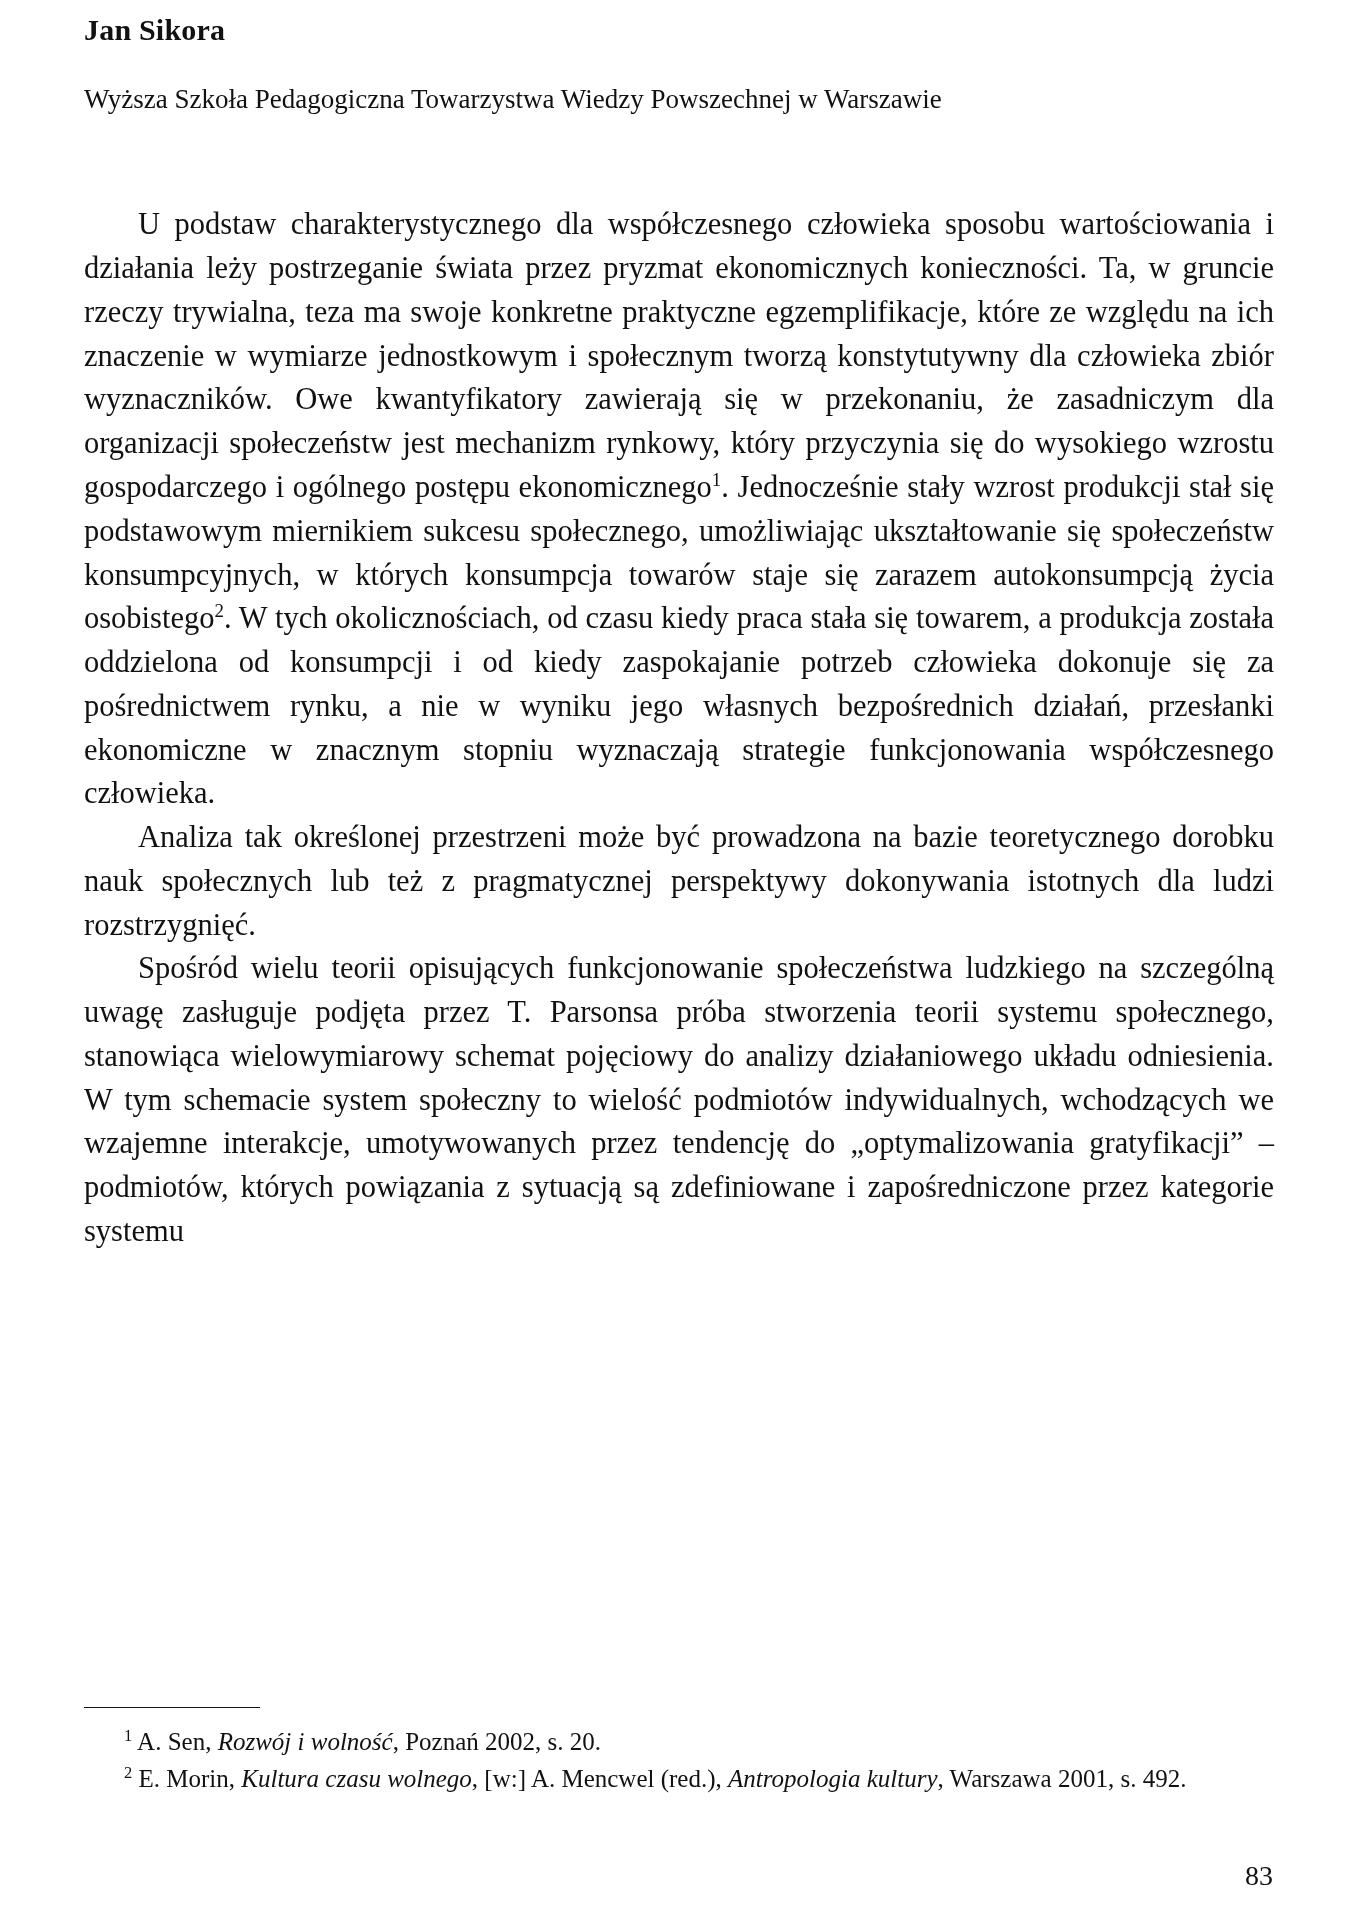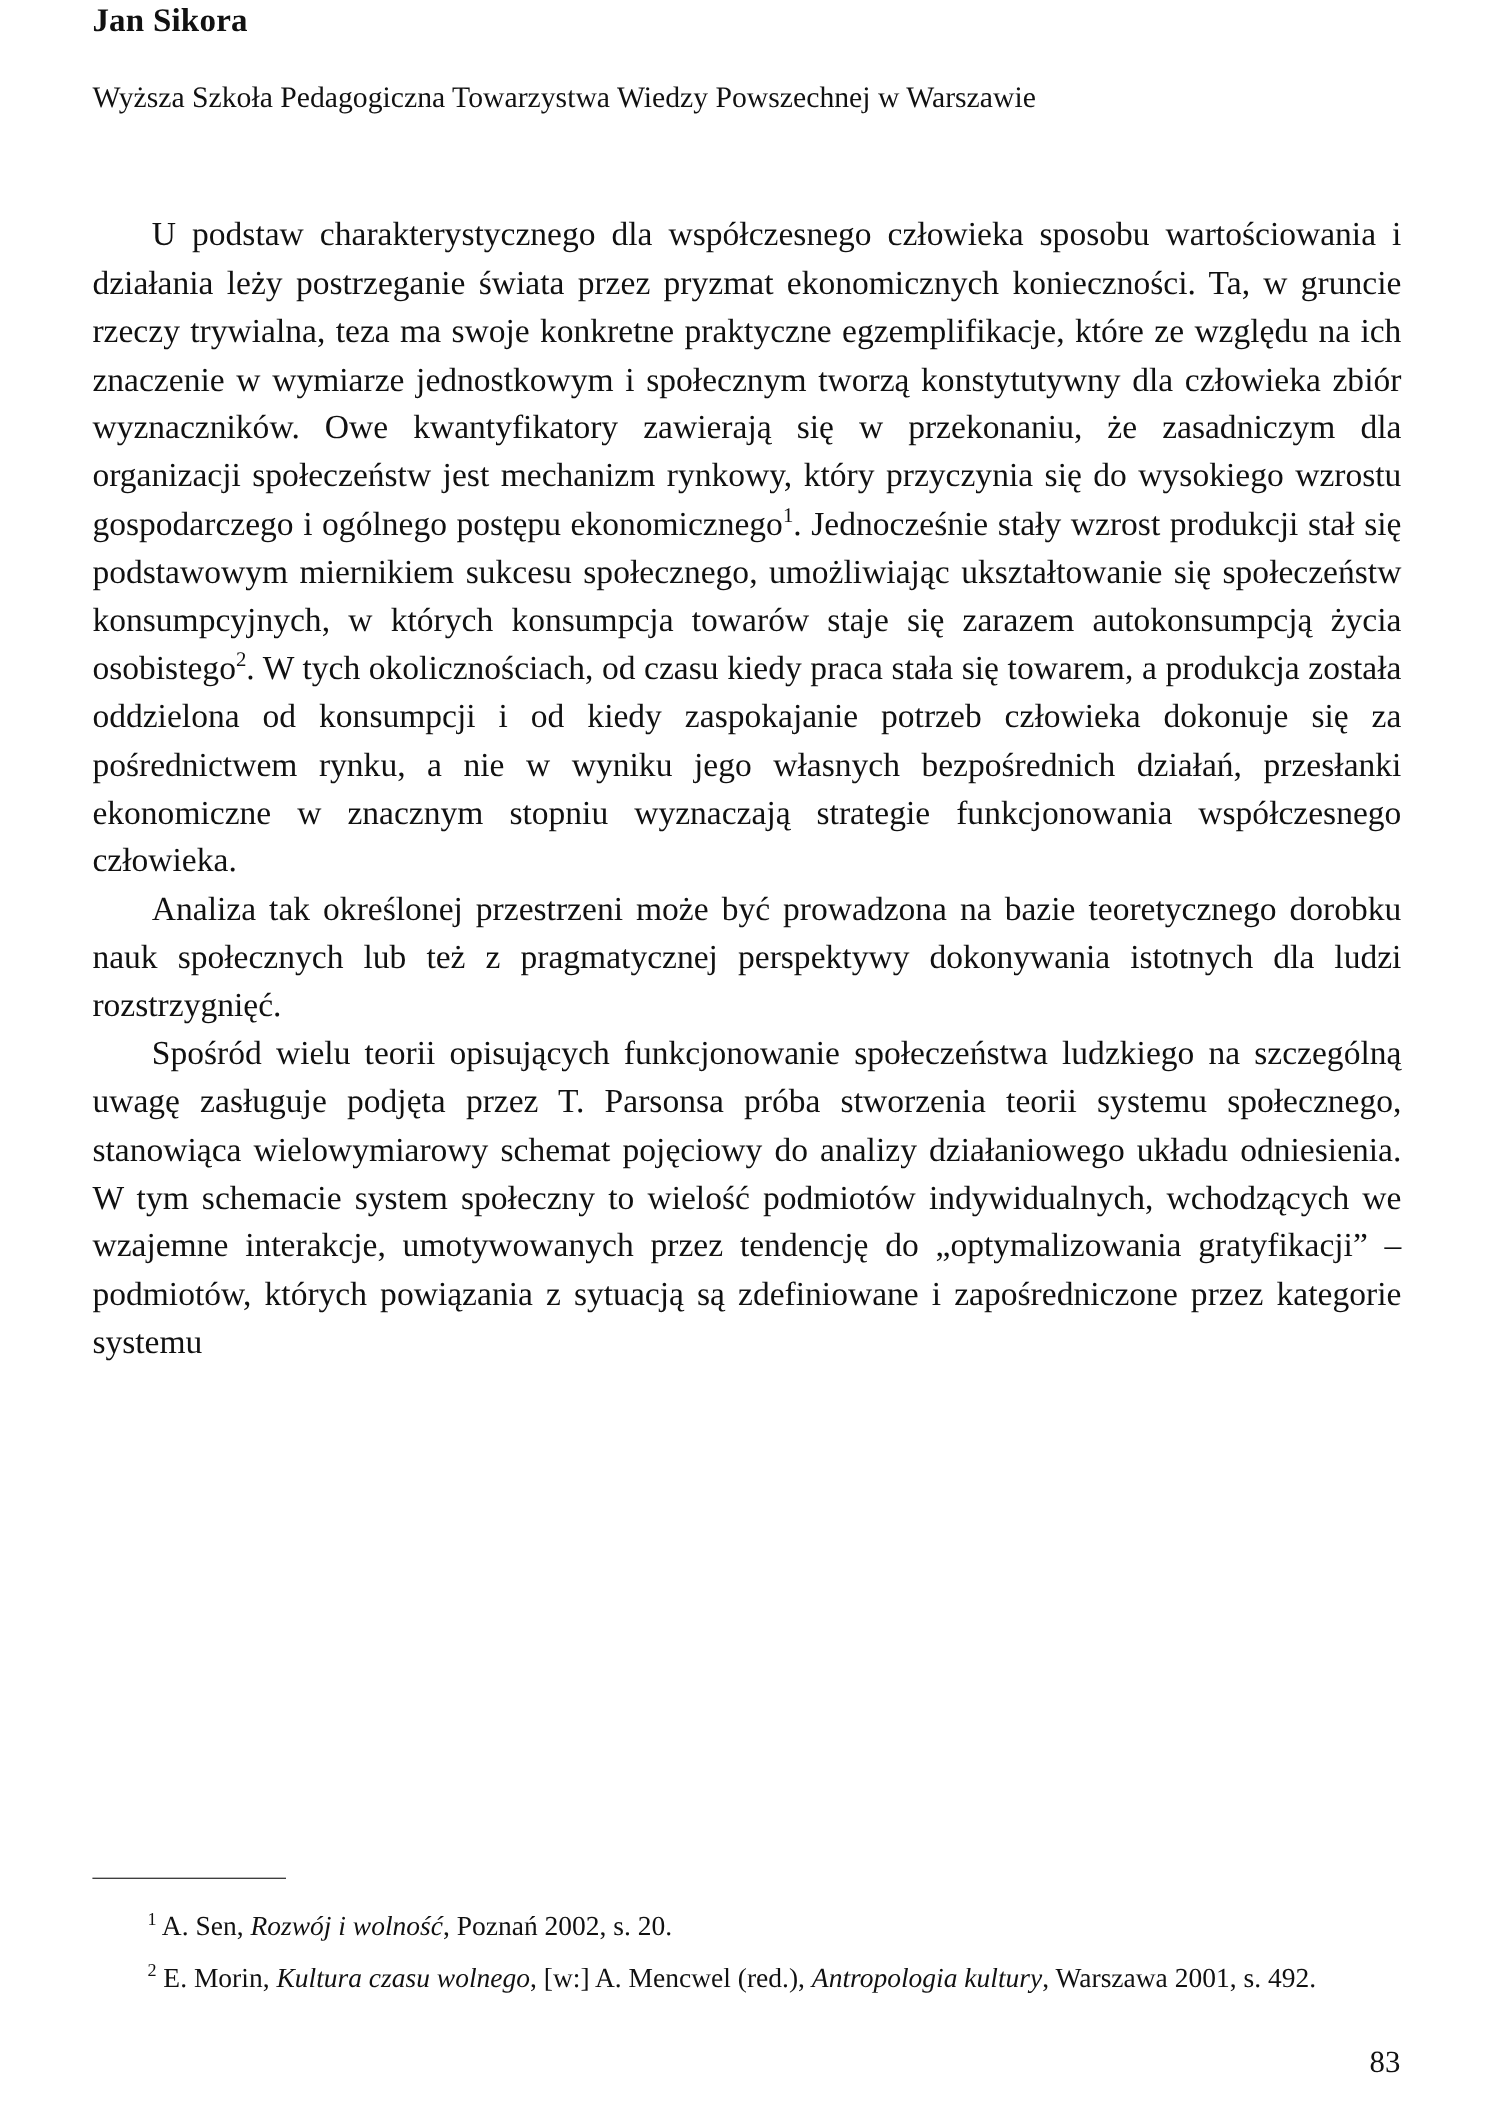--- a/index.html
+++ b/index.html
@@ -28,21 +28,21 @@
     left: 84px;
     top: 0;
     width: 1190px;
   }
 
   .author {
     font-family: "Liberation Serif", serif;
     font-weight: bold;
     font-size: 30px;
     letter-spacing: 0.2px;
-    margin-top: 1px;
+    margin-top: 12px;
     line-height: 1.2;
   }
   .affiliation {
     font-family: "Liberation Serif", serif;
     font-size: 27px;
     margin-top: 35px;
     line-height: 1.2;
   }
 
   .title {
@@ -85,21 +85,21 @@
   .footnotes {
     position: absolute;
     left: 84px;
     top: 1722px;
     width: 1190px;
     font-size: 25px;
     line-height: 1.4;
     text-align: justify;
   }
   .footnotes p {
-    margin: 12px;
+    margin: 2px;
     text-indent: 38px;
   }
   .footnotes i {
     font-style: italic;
   }
   .fn-num {
     font-size: 0.66em;
     vertical-align: super;
     line-height: 0;
   }

